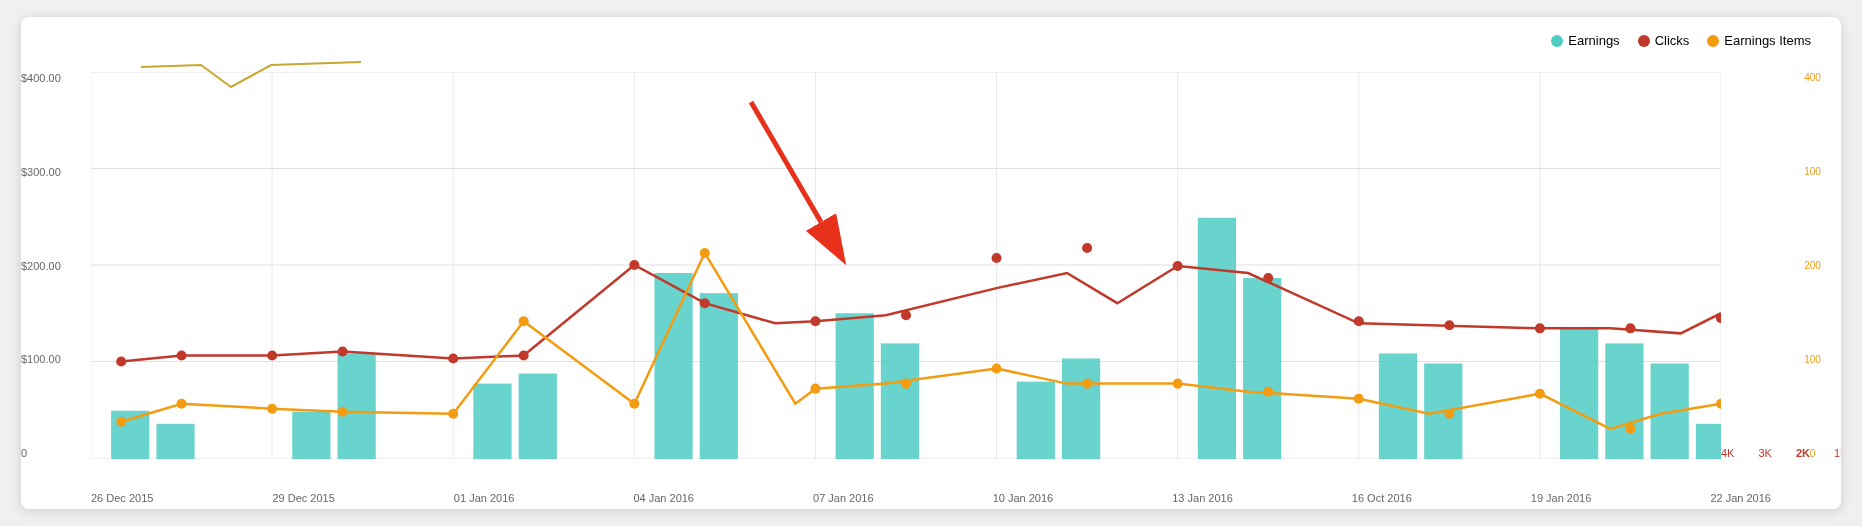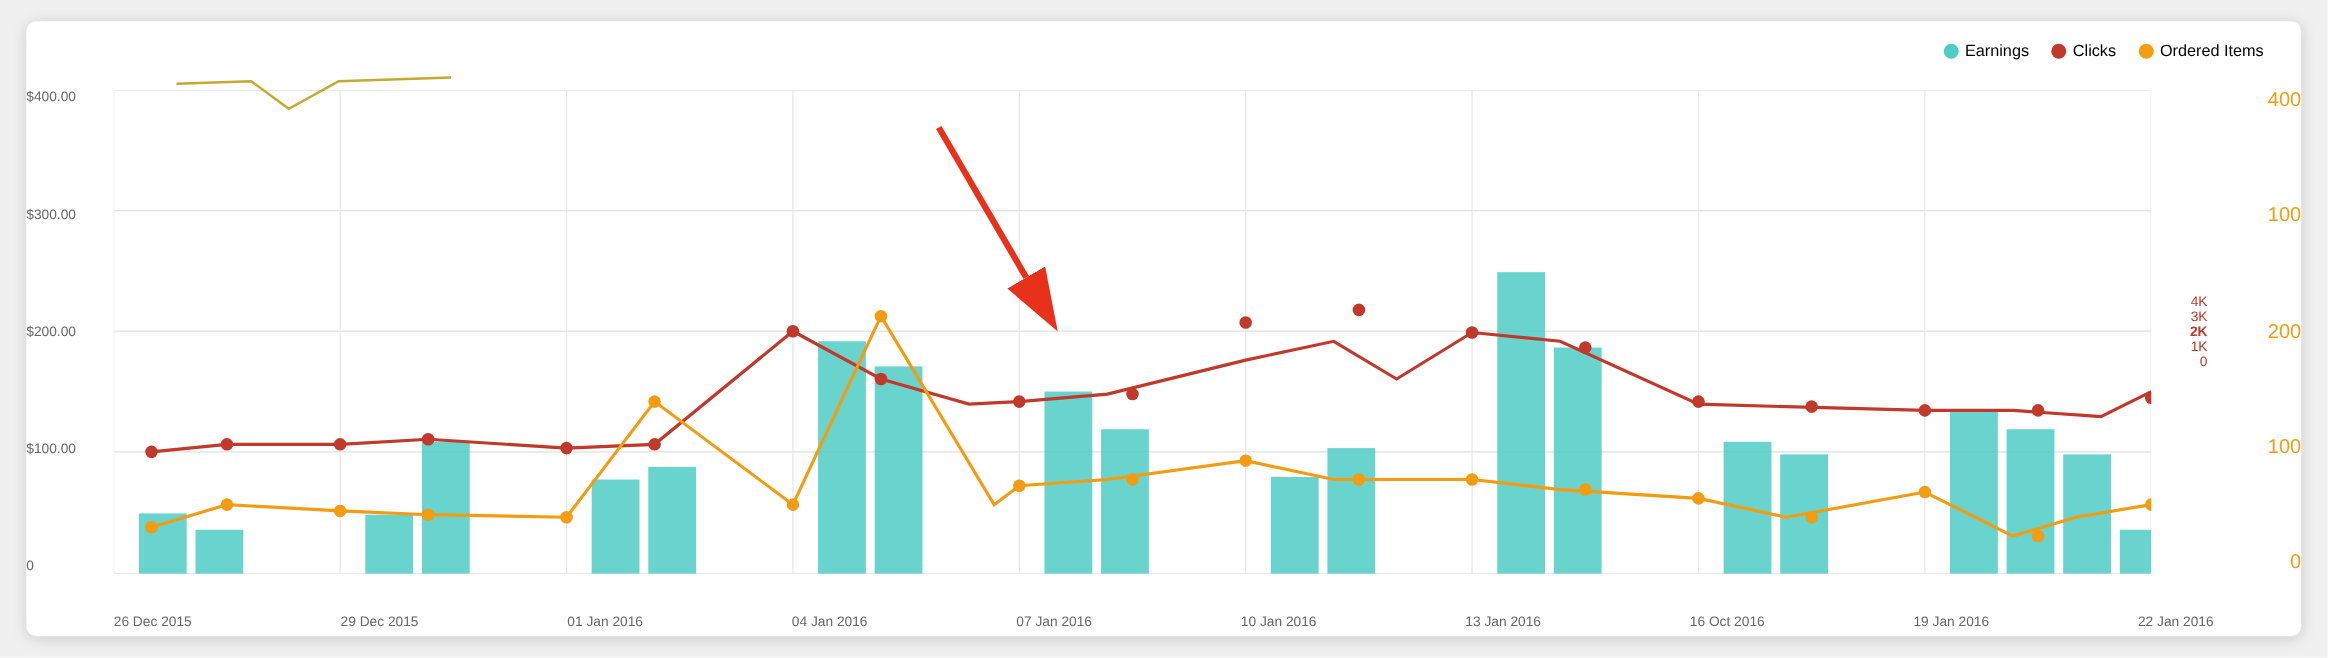--- a/index.html
+++ b/index.html
@@ -66,38 +66,39 @@
     }
     .y-axis-right {
       position: absolute;
       right: 0;
       top: 55px;
       bottom: 50px;
       width: 65px;
       display: flex;
       flex-direction: column;
       justify-content: space-between;
-      align-items: flex-end;
+      align-items: center;
       padding-left: 8px;
-      font-size: 16px;
+      font-size: 10px;
       color: #666;
     }
     .y-axis-right-clicks {
       position: absolute;
       right: 70px;
       top: 55px;
       bottom: 50px;
       width: 50px;
       display: flex;
-      flex-direction: column;
-      justify-content: center;
+      flex-direction: row;
+      justify-content: space-between;
       align-items: flex-end;
       padding-right: 5px;
       font-size: 11px;
       color: #c0392b;
+      gap: 24px;
     }
     .x-labels {
       position: absolute;
       bottom: 5px;
       left: 70px;
       right: 70px;
       display: flex;
       justify-content: space-between;
       font-size: 11px;
       color: #666;
@@ -119,21 +120,21 @@
     <div class="legend-item">
       <div class="legend-dot" style="background:#4ecdc4;"></div>
       <span>Earnings</span>
     </div>
     <div class="legend-item">
       <div class="legend-dot" style="background:#c0392b;"></div>
       <span>Clicks</span>
     </div>
     <div class="legend-item">
       <div class="legend-dot" style="background:#f39c12;"></div>
-      <span>Ordered Items</span>
+      <span>Earnings Items</span>
     </div>
   </div>
 
   <div class="y-axis-left">
     <span>$400.00</span>
     <span>$300.00</span>
     <span>$200.00</span>
     <span>$100.00</span>
     <span>0</span>
   </div>

